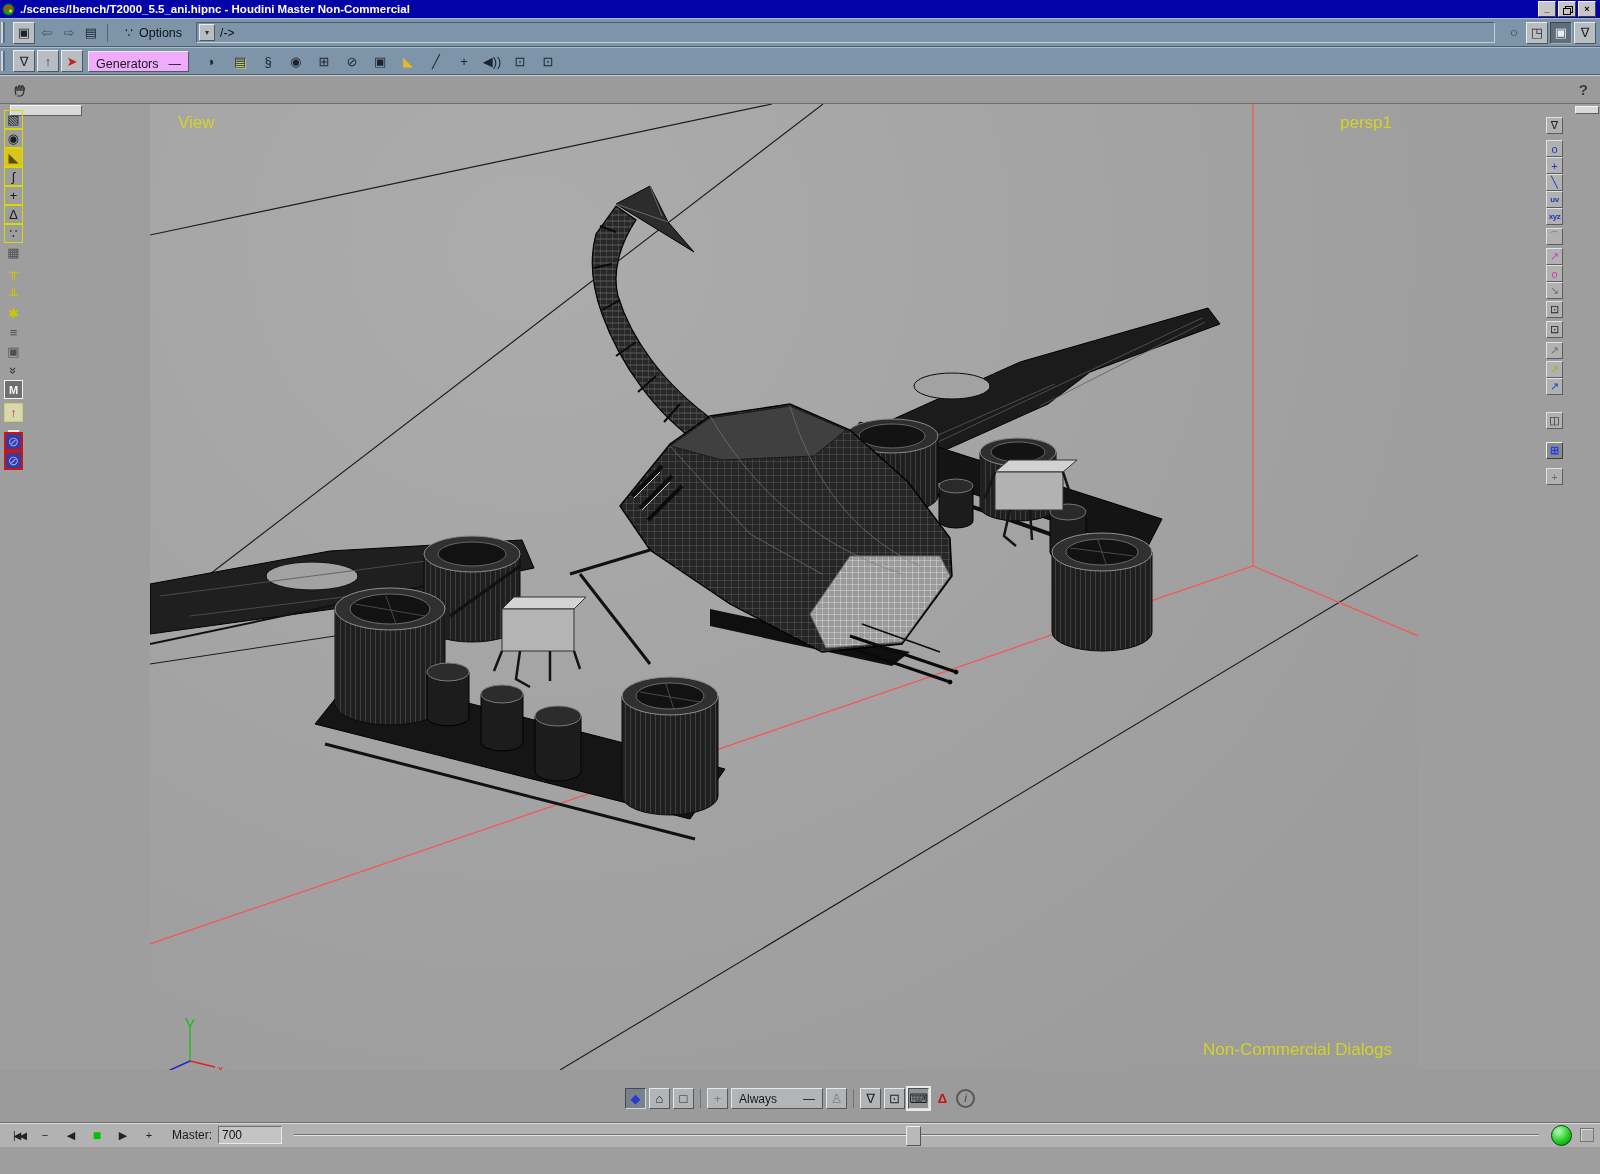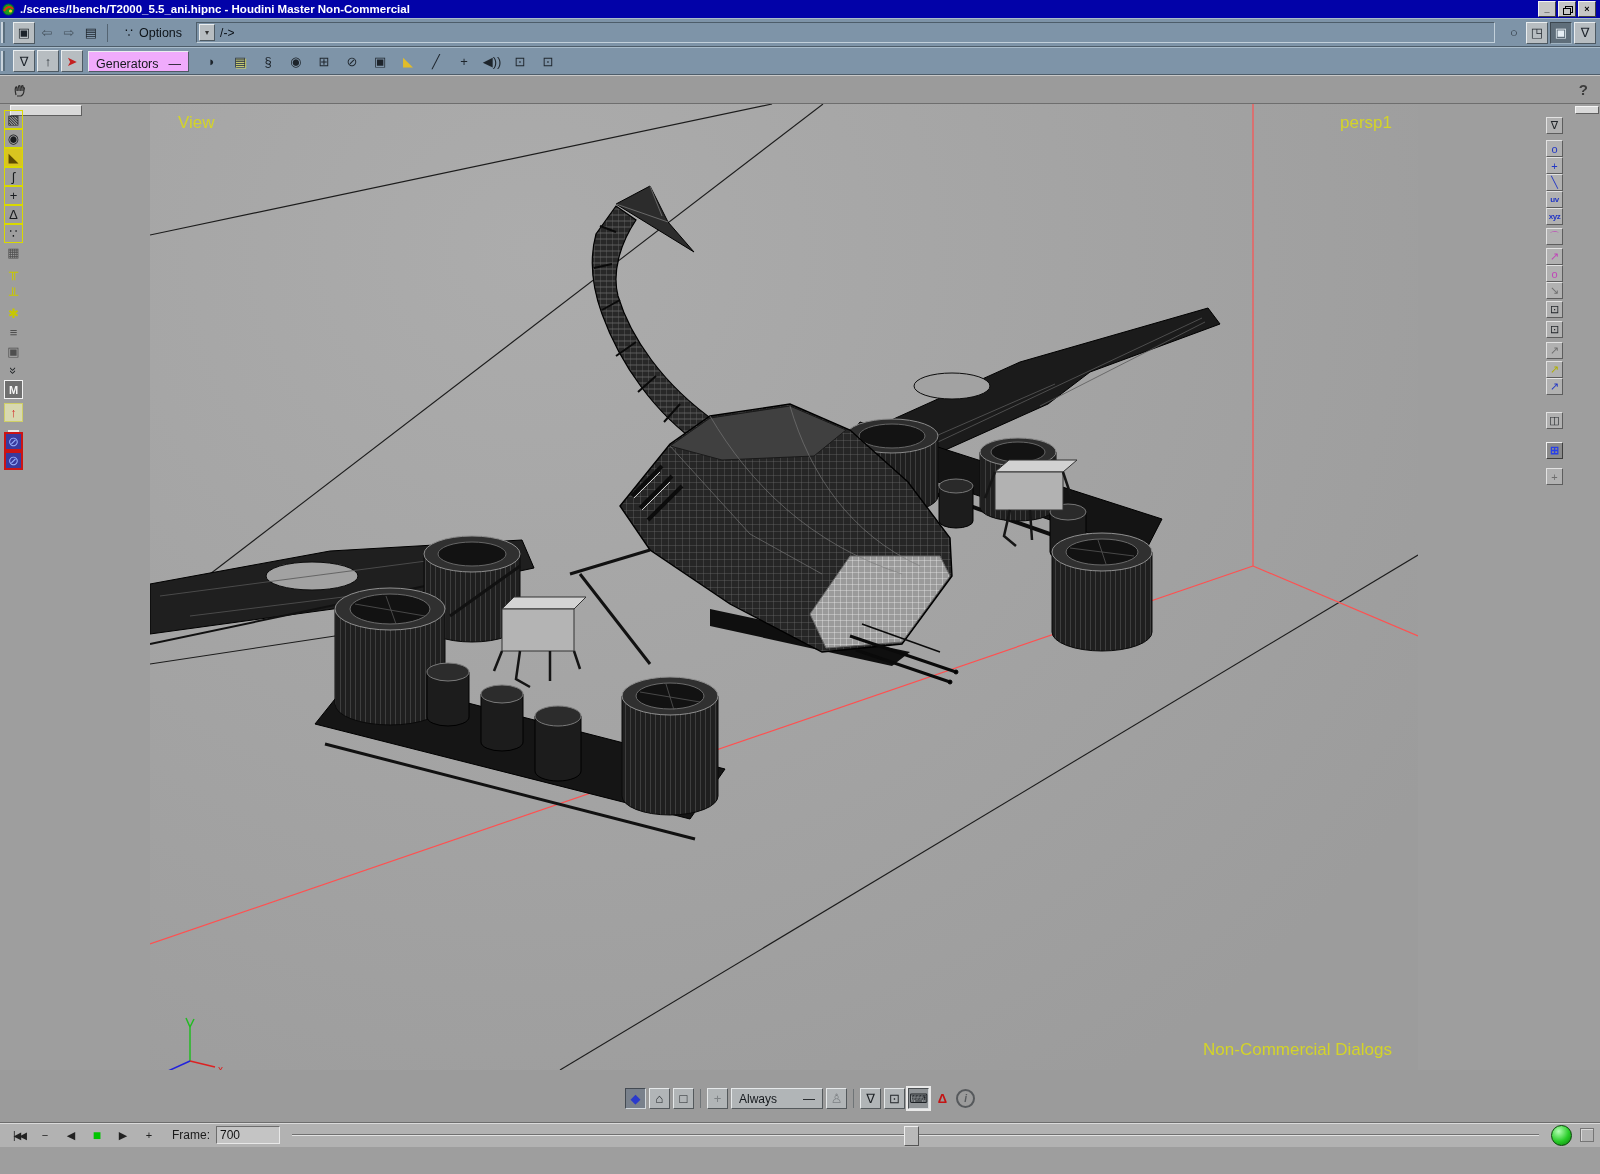--- a/index.html
+++ b/index.html
@@ -483,21 +483,21 @@
     </div>
   </div>
 
   <div class="playbar">
     <span class="pb-btn rw">|◀◀</span>
     <span class="pb-btn">−</span>
     <span class="pb-btn">◀</span>
     <span class="pb-btn pb-stop">■</span>
     <span class="pb-btn">▶</span>
     <span class="pb-btn">+</span>
-    <span class="pb-frame-label">Frame:</span>
+    <span class="pb-frame-label">Master:</span>
     <input class="frame-input" value="700" style="">
     <div class="pb-slider">
       <div class="pb-groove"></div>
       <div class="pb-thumb"></div>
     </div>
     <span class="green-ball"></span>
     <span class="end-square"></span>
   </div>
 
 </div>

